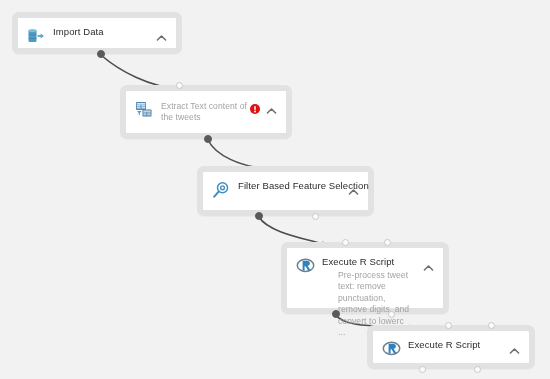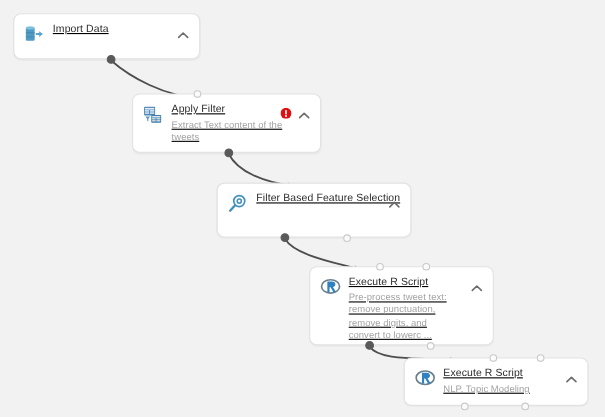--- a/index.html
+++ b/index.html
@@ -17,26 +17,25 @@
   }
   
   #edges{
     position:absolute;left:0;top:0;width:550px;height:379px;
     pointer-events:none;
     z-index:1;
   }
   .node{
     position:absolute;
     background:#ffffff;
-    border:1px solid #404040;
+    border:6px solid #404040;
     border-radius:7px;
     box-sizing:border-box;
     z-index:2;
     box-shadow:0 1px 1px rgba(0,0,0,0.03);
-    text-decoration:underline;
   }
   .node-inner{
     position:relative;
     display:flex;
     align-items:flex-start;
     padding:8px 8px 8px 9px;
     height:100%;
     box-sizing:border-box;
   }
   .node-icon{
@@ -146,21 +145,20 @@
               <rect x="7.5" y="9.5" width="9" height="7" rx=".8" fill="#3f7aa8"></rect>
               <rect x="8.3" y="10.5" width="7.4" height="1.3" fill="#ffffff" opacity=".85"></rect>
               <rect x="8.3" y="12.4" width="3.2" height="1.2" fill="#ffffff" opacity=".8"></rect>
               <rect x="12.2" y="12.4" width="3.5" height="1.2" fill="#ffffff" opacity=".8"></rect>
               <rect x="8.3" y="14.2" width="3.2" height="1.2" fill="#ffffff" opacity=".8"></rect>
               <rect x="12.2" y="14.2" width="3.5" height="1.2" fill="#ffffff" opacity=".8"></rect>
               <path d="M2 11 L6.6 11 L4.9 13 L4.9 15.4 L3.7 14.6 L3.7 13 Z" fill="#5d9cc8"></path>
             </svg>
           </span>
           <div class="node-text">
-            <div class="node-title">Apply Filter</div>
             <div class="node-sub" style="color: rgb(163, 163, 163);">Extract Text content of the tweets</div>
           </div>
           <span class="node-status"><svg width="10" height="10" viewBox="0 0 10 10">
               <circle cx="5" cy="5" r="5" fill="#e01010"></circle>
               <rect x="4.25" y="2" width="1.5" height="4" rx=".7" fill="#ffffff"></rect>
               <circle cx="5" cy="7.5" r=".95" fill="#ffffff"></circle>
             </svg></span>
           <span class="node-chevron"><svg width="11" height="8" viewBox="0 0 11 8">
               <path d="M1.4 6 L5.5 2 L9.6 6" fill="none" stroke="#6d6d6d" stroke-width="1.5" stroke-linecap="round" stroke-linejoin="round"></path>
             </svg></span>
@@ -186,38 +184,37 @@
       <div class="node" style="left: 281px; top: 242px; width: 168px; height: 72px; background: rgb(255, 255, 255); border-color: rgb(226, 226, 226);">
         <div class="node-inner">
           <span class="node-icon">
             <svg width="19" height="19" viewBox="0 0 19 19">
               <ellipse cx="9.5" cy="8.4" rx="8.2" ry="6.1" fill="none" stroke="#6b7f8c" stroke-width="1.5"></ellipse>
               <path d="M6.6 13.6 L6.6 3.8 L10.6 3.8 C12.9 3.8 13.9 5 13.9 6.3 C13.9 7.6 13.1 8.5 11.6 8.8 L14.6 13.6 L12.1 13.6 L9.5 9.2 L8.6 9.2 L8.6 13.6 Z" fill="#2f82bf"></path>
             </svg>
           </span>
           <div class="node-text">
             <div class="node-title">Execute R Script</div>
-            <div class="node-sub" style="color: rgb(163, 163, 163);">Pre-process tweet text: remove punctuation, remove digits, and convert to lowerc ...</div>
+            <div class="node-sub" style="color: rgb(163, 163, 163); margin-left: 16px;">Pre-process tweet text: remove punctuation, remove digits, and convert to lowerc ...</div>
           </div>
           <span class="node-chevron"><svg width="11" height="8" viewBox="0 0 11 8">
               <path d="M1.4 6 L5.5 2 L9.6 6" fill="none" stroke="#6d6d6d" stroke-width="1.5" stroke-linecap="round" stroke-linejoin="round"></path>
             </svg></span>
         </div>
       </div>
       <div class="node" style="left: 367px; top: 325px; width: 168px; height: 44px; background: rgb(255, 255, 255); border-color: rgb(226, 226, 226);">
         <div class="node-inner">
           <span class="node-icon">
             <svg width="19" height="19" viewBox="0 0 19 19">
               <ellipse cx="9.5" cy="8.4" rx="8.2" ry="6.1" fill="none" stroke="#6b7f8c" stroke-width="1.5"></ellipse>
               <path d="M6.6 13.6 L6.6 3.8 L10.6 3.8 C12.9 3.8 13.9 5 13.9 6.3 C13.9 7.6 13.1 8.5 11.6 8.8 L14.6 13.6 L12.1 13.6 L9.5 9.2 L8.6 9.2 L8.6 13.6 Z" fill="#2f82bf"></path>
             </svg>
           </span>
           <div class="node-text">
             <div class="node-title">Execute R Script</div>
-            <div class="node-sub" style="color: rgb(163, 163, 163);">NLP, Topic Modeling</div>
           </div>
           <span class="node-chevron"><svg width="11" height="8" viewBox="0 0 11 8">
               <path d="M1.4 6 L5.5 2 L9.6 6" fill="none" stroke="#6d6d6d" stroke-width="1.5" stroke-linecap="round" stroke-linejoin="round"></path>
             </svg></span>
         </div>
       </div>
     </div>
   <div id="ports-layer">
       <div class="port filled" style="left: 97px; top: 50px;"></div>
       <div class="port hollow" style="left: 175.5px; top: 81.5px;"></div>

